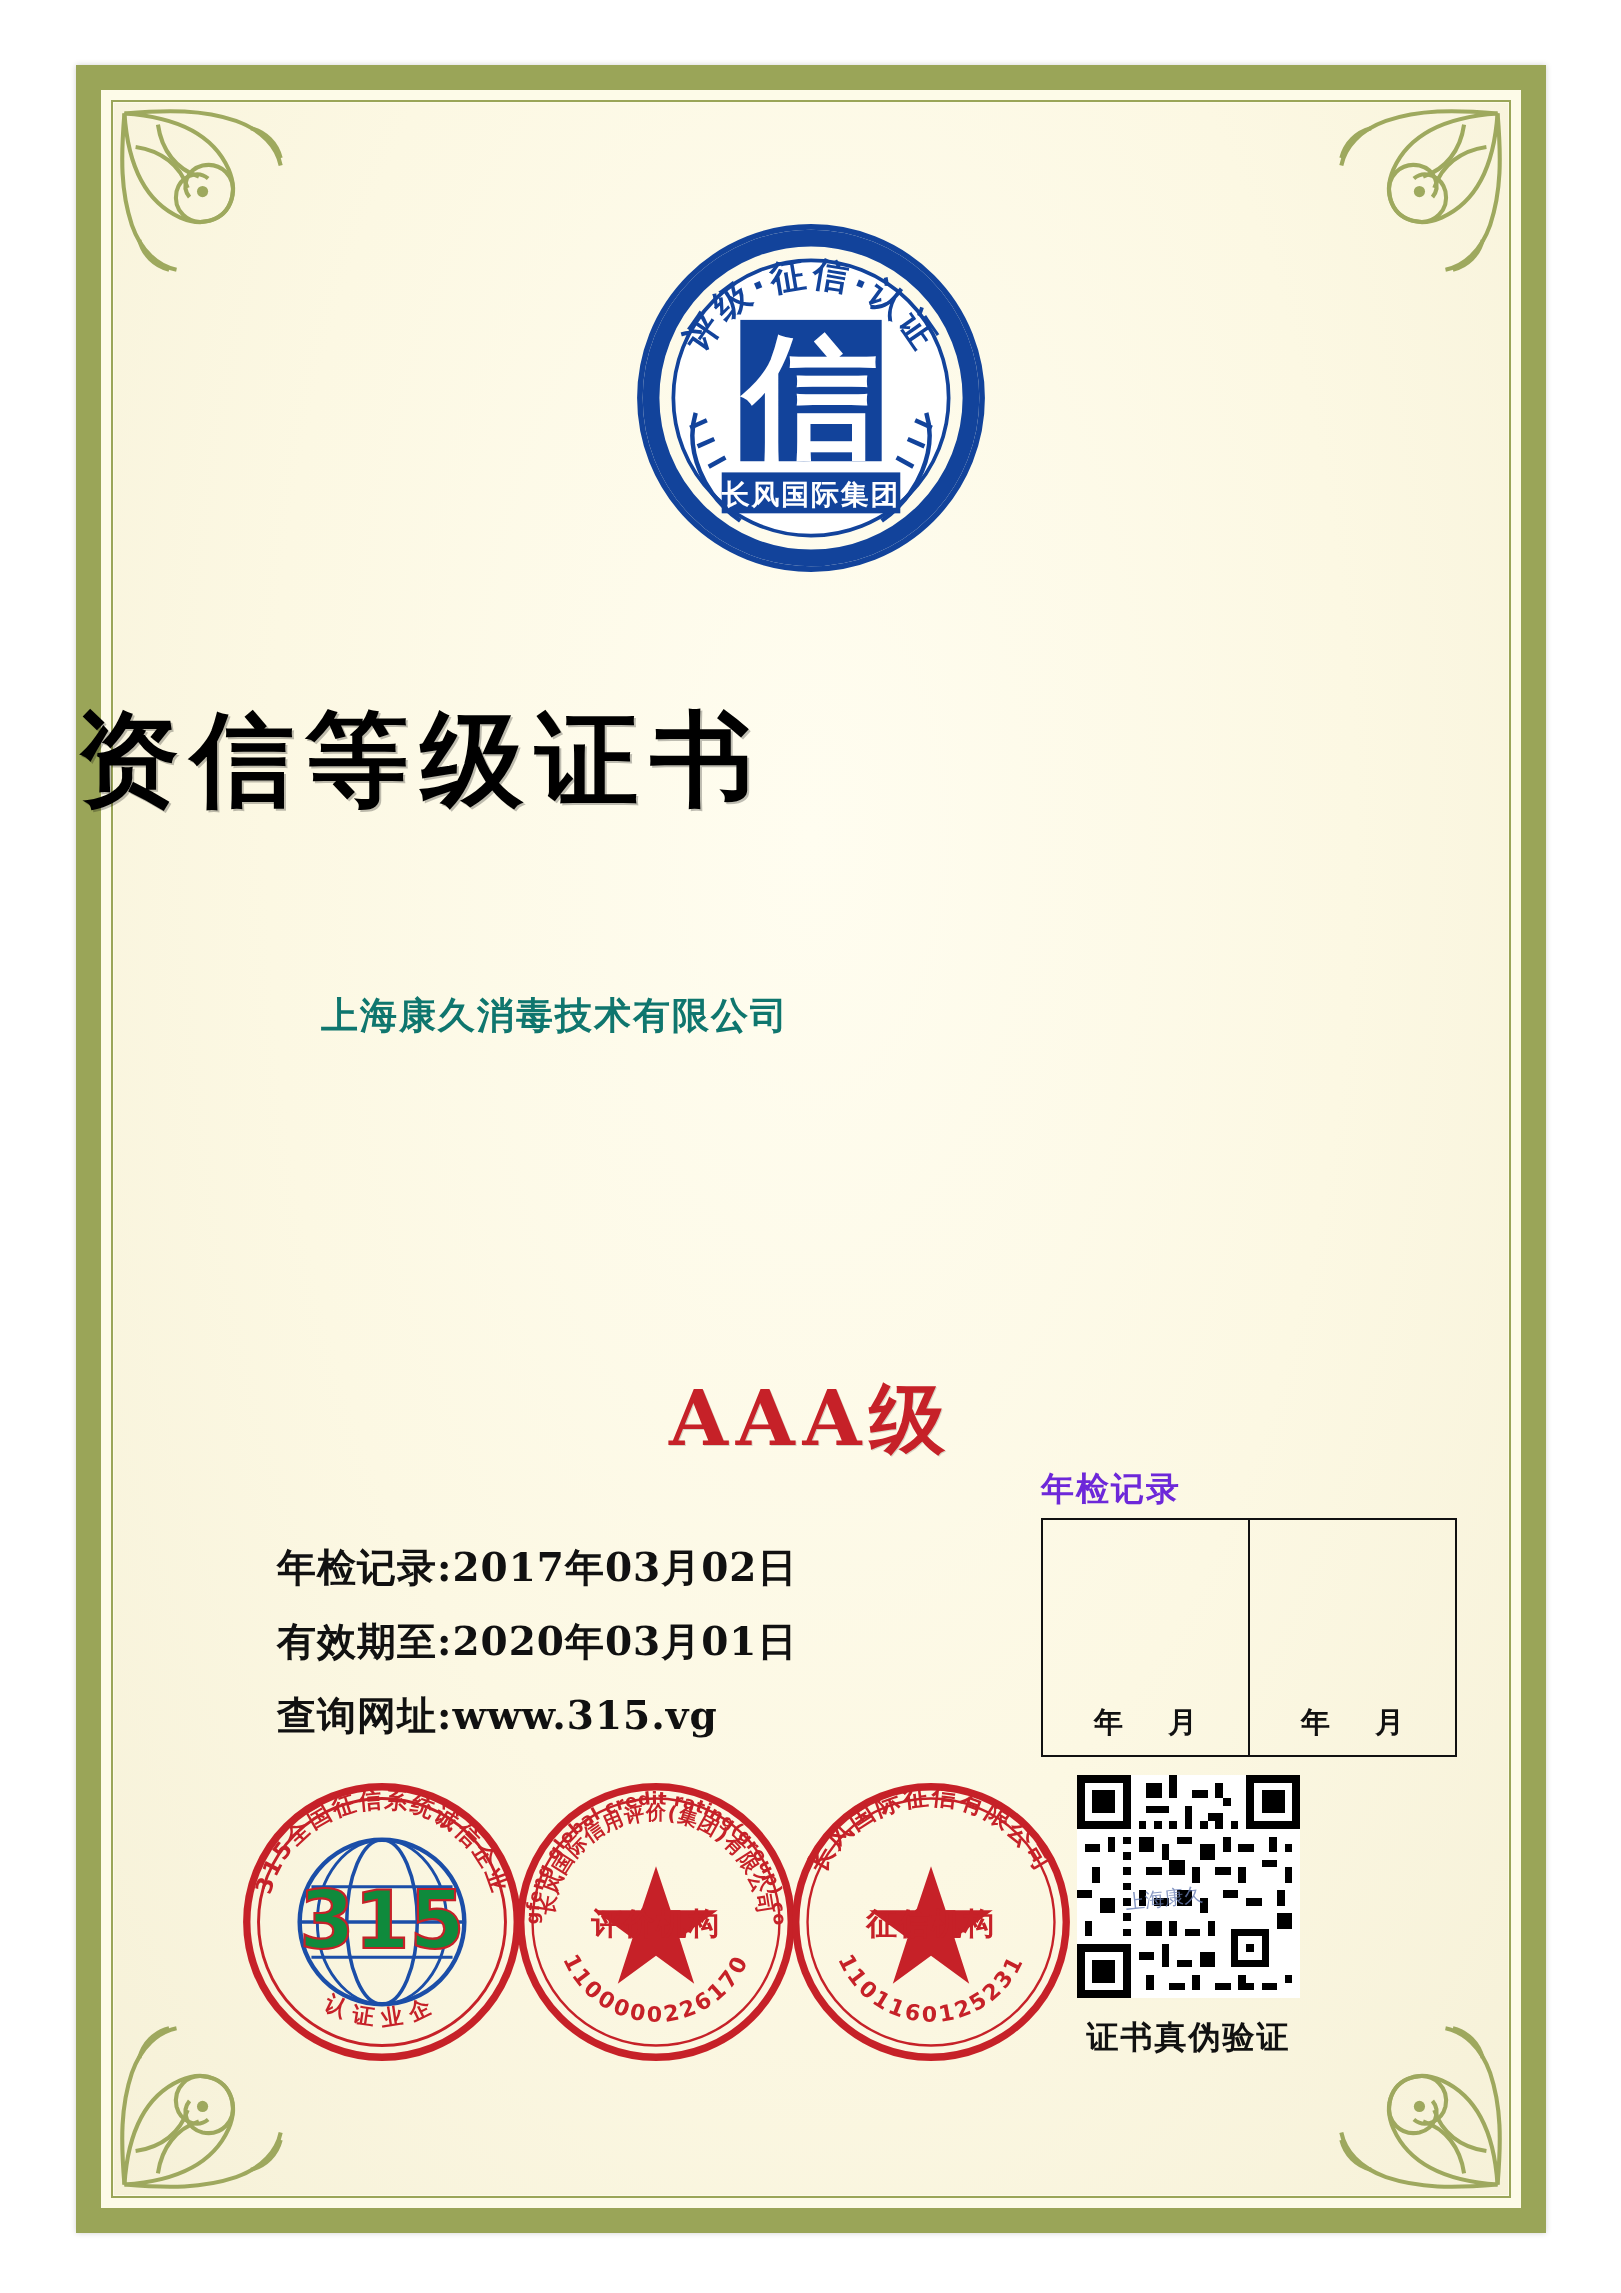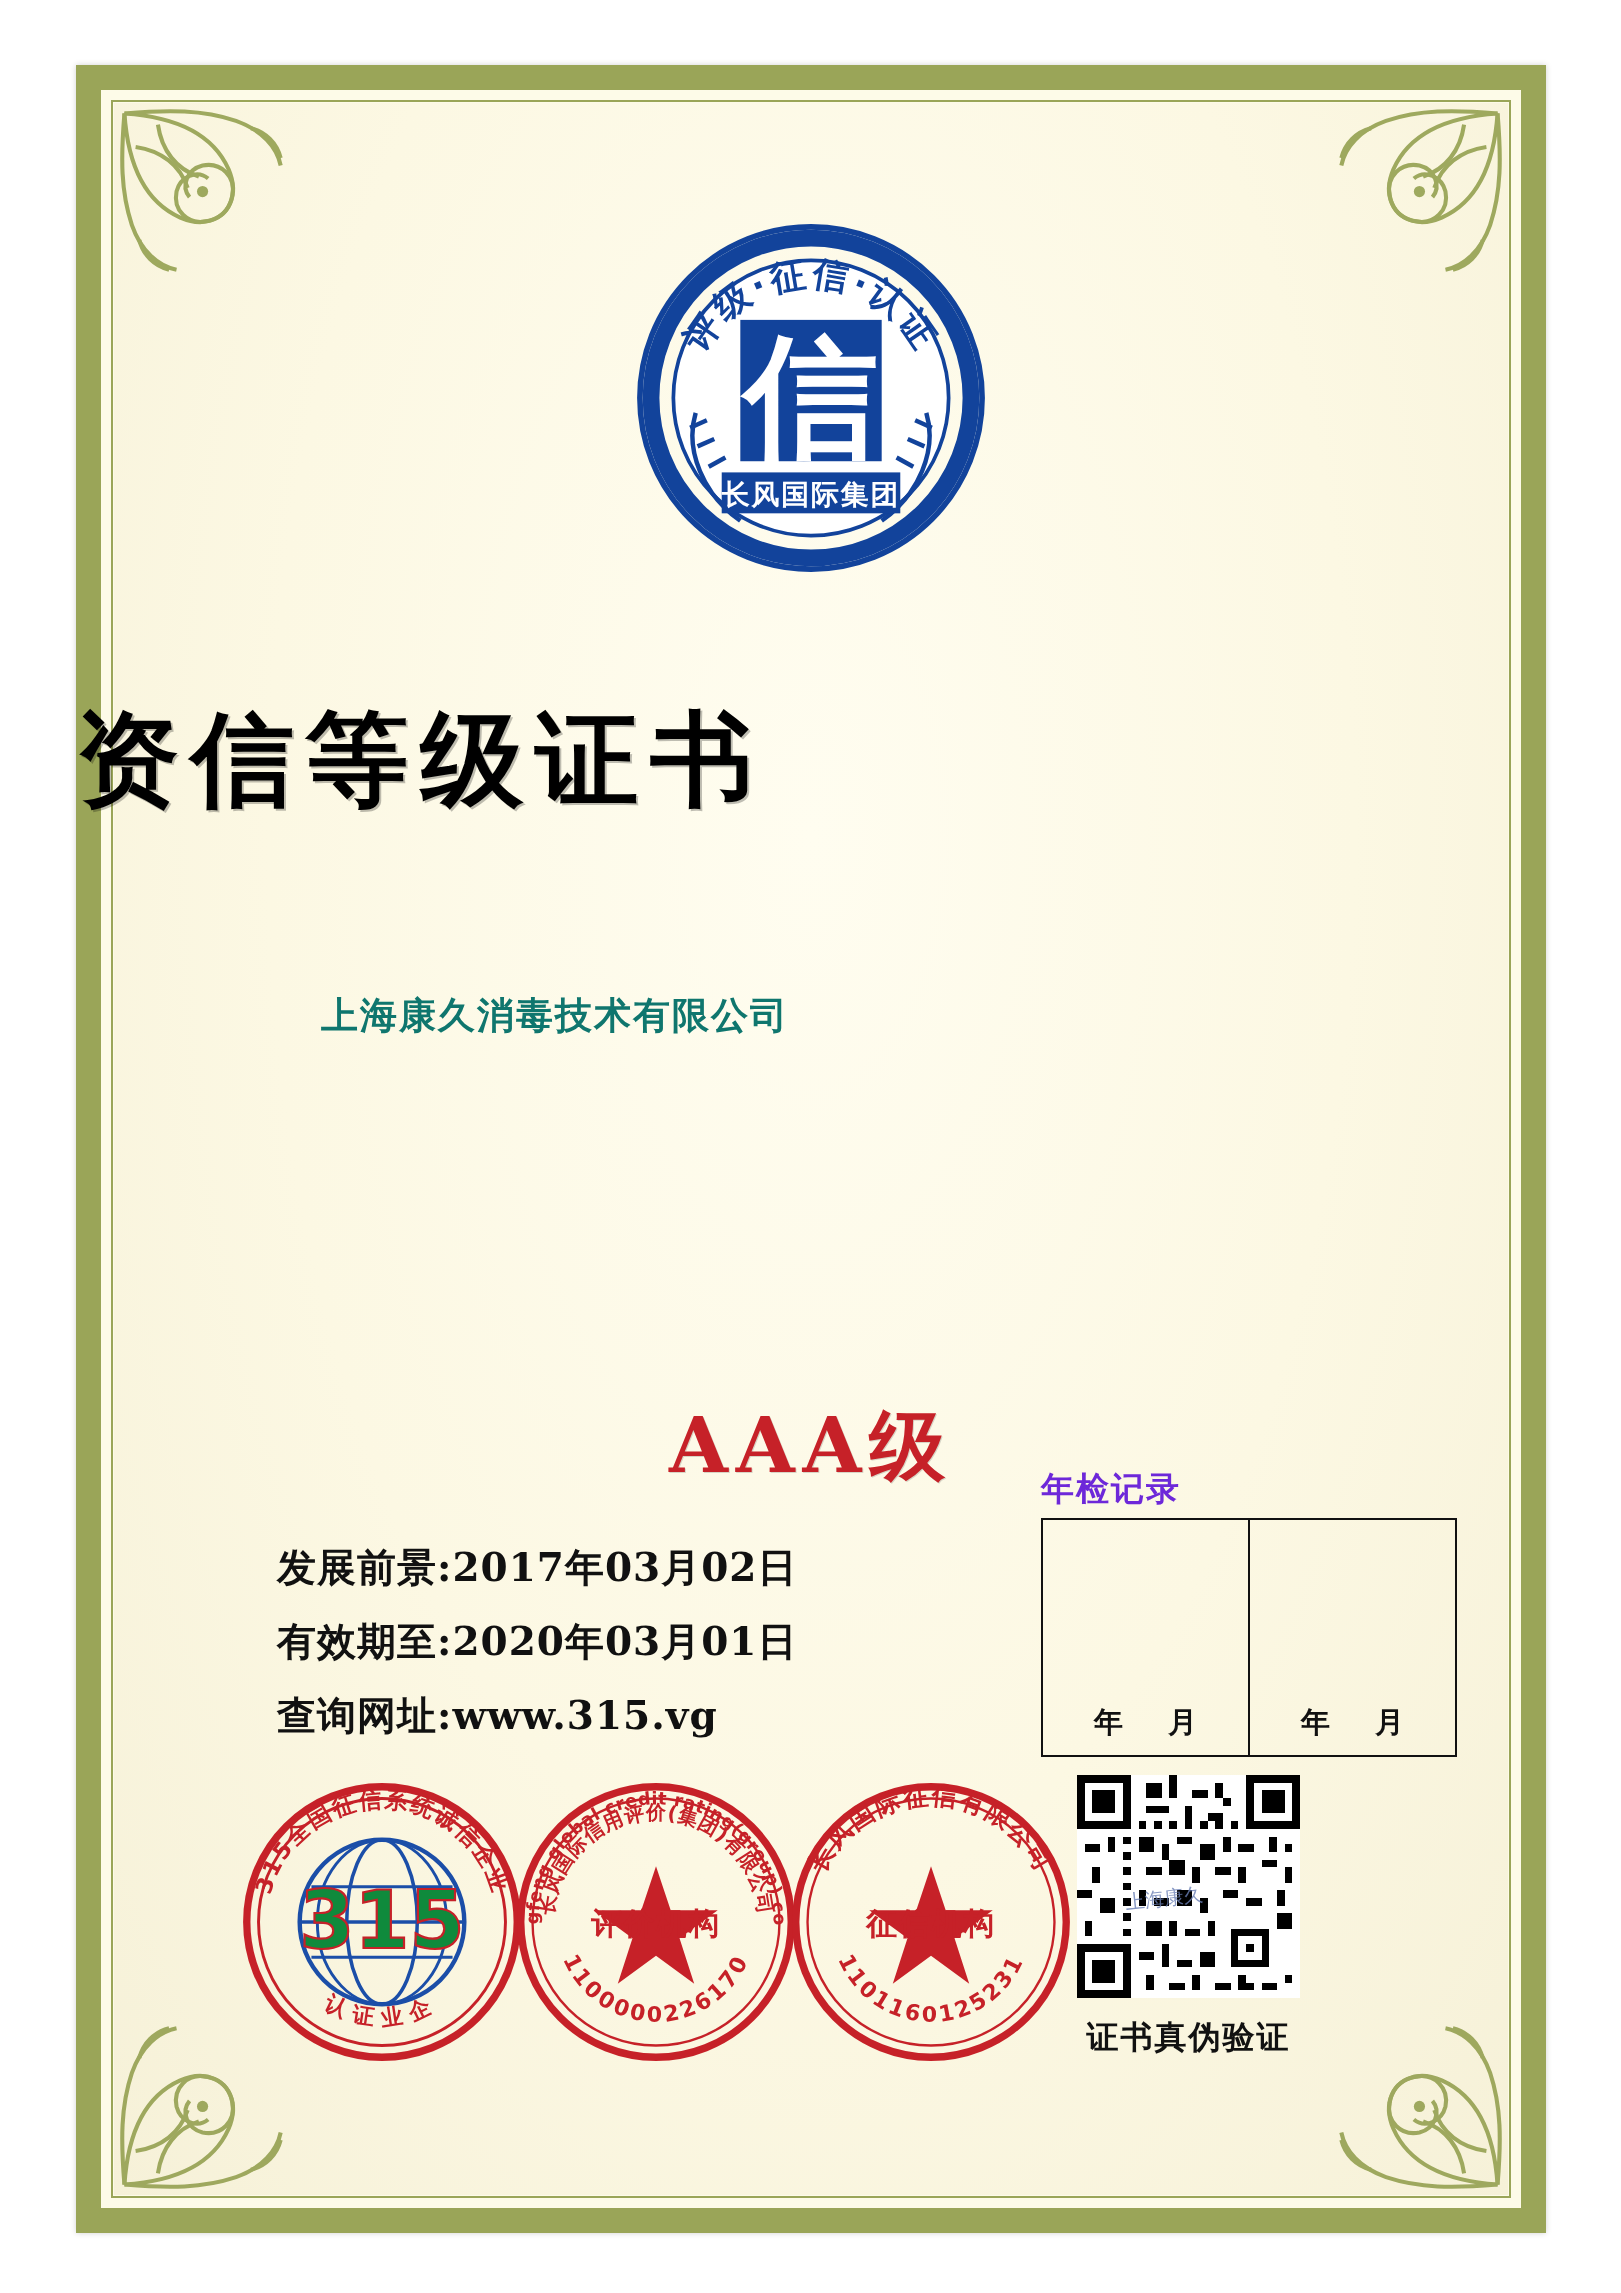--- a/index.html
+++ b/index.html
@@ -135,21 +135,20 @@
     top: 1304px;
     left: 0;
     width: 100%;
     text-align: center;
     font-family: "DejaVu Serif", "Liberation Serif", serif;
     font-weight: 700;
     font-size: 76px;
     letter-spacing: 7.8px;
     color: #c62128;
     text-shadow: 1px 1px 0 rgba(0,0,0,0.15);
-    margin-top: 27px;
   }
 
   
   .dates {
     position: absolute;
     left: 201px;
     top: 1465px;
     font-family: "DejaVu Serif", "Liberation Serif", serif;
     font-weight: 700;
     font-size: 39px;
@@ -346,21 +345,21 @@
 
     <div class="title">资信等级证书</div>
 
 
     <div class="company">上海康久消毒技术有限公司</div>
 
 
     <div class="grade">AAA级</div>
 
     <div class="dates">
-      <div>发展前景:2017年03月02日</div>
+      <div>年检记录:2017年03月02日</div>
       <div>有效期至:2020年03月01日</div>
       <div>查询网址:www.315.vg</div>
     </div>
 
     <div class="annual">
       <div class="annual-title">年检记录</div>
       <div class="annual-box">
         <div class="annual-cell">
           <div class="annual-labels">
             <span>年</span>

